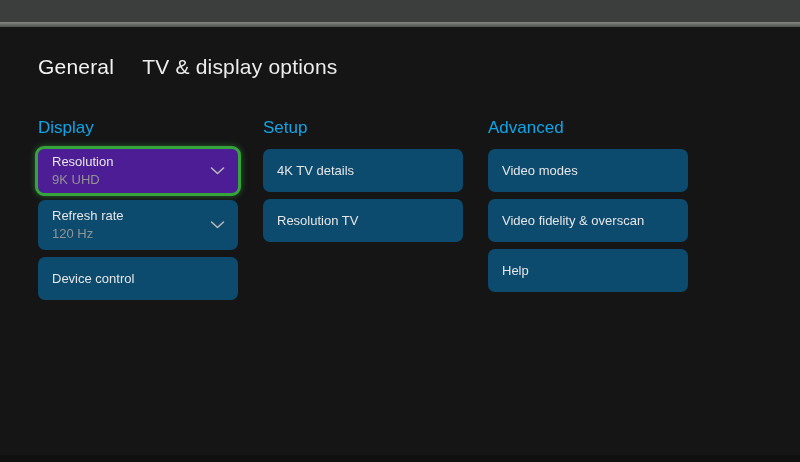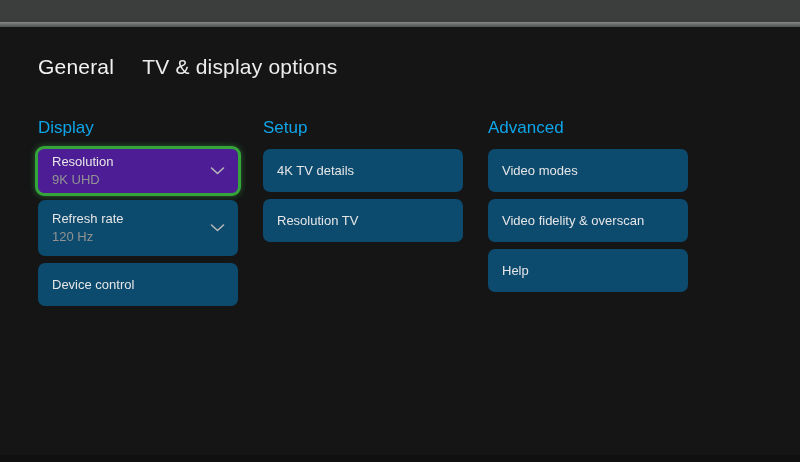--- a/index.html
+++ b/index.html
@@ -80,21 +80,21 @@
     border-radius: 7px;
     height: 43px;
     display: flex;
     align-items: center;
     padding: 0 14px;
     color: #e3e3e3;
     font-size: 13px;
     cursor: pointer;
   }
   .tile.two-line {
-    height: 56px;
+    height: 50px;
     flex-direction: column;
     align-items: flex-start;
     justify-content: center;
     gap: 2px;
     padding-right: 40px;
   }
   .tile .label {
     line-height: 16px;
     color: #e6e6e6;
   }

